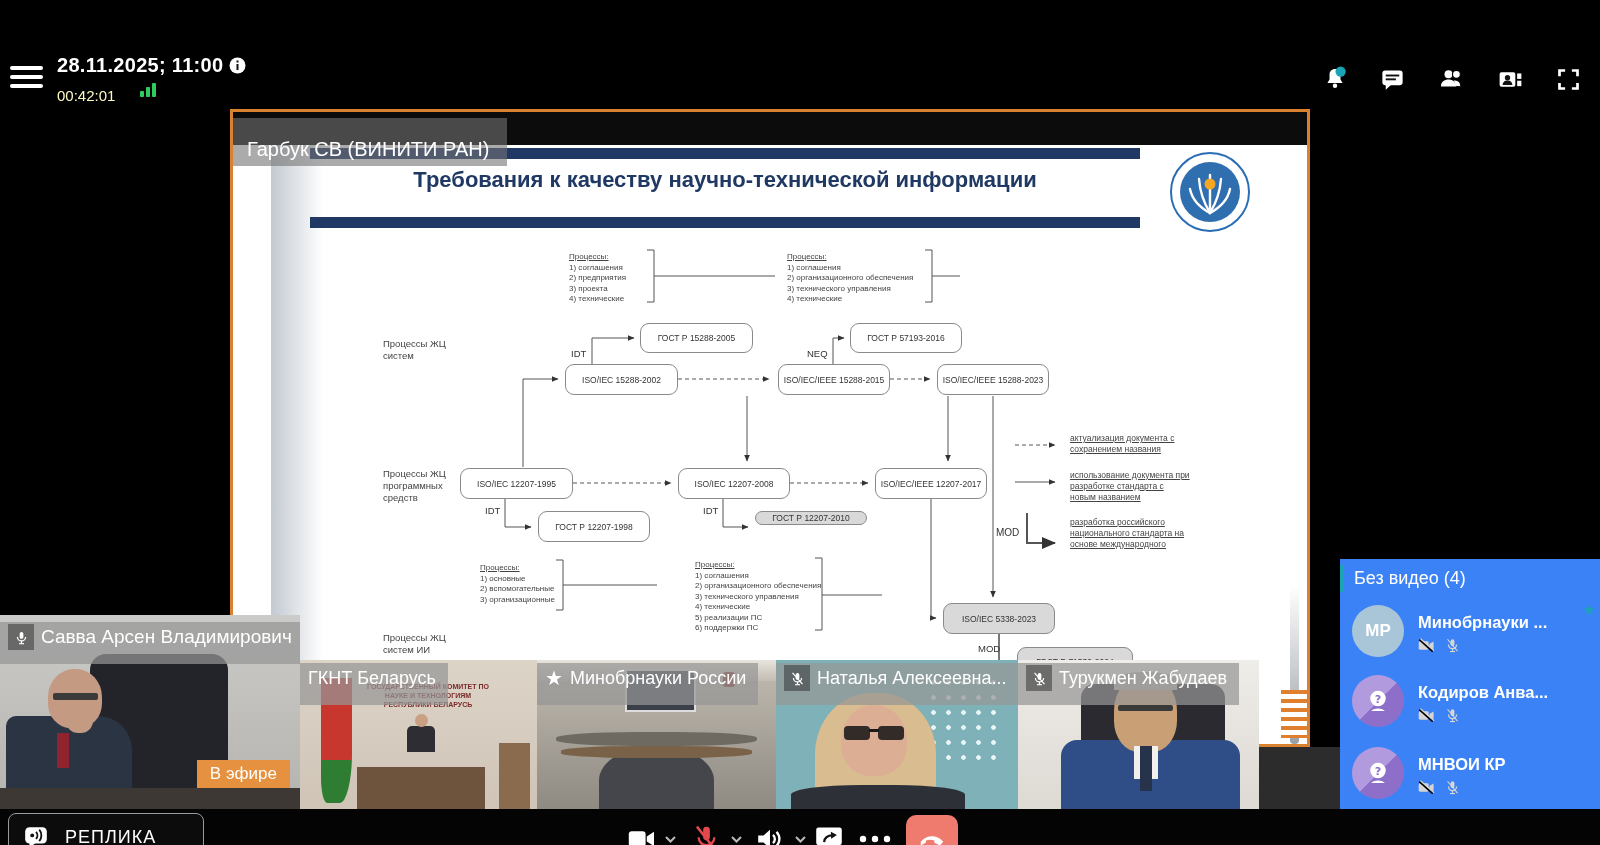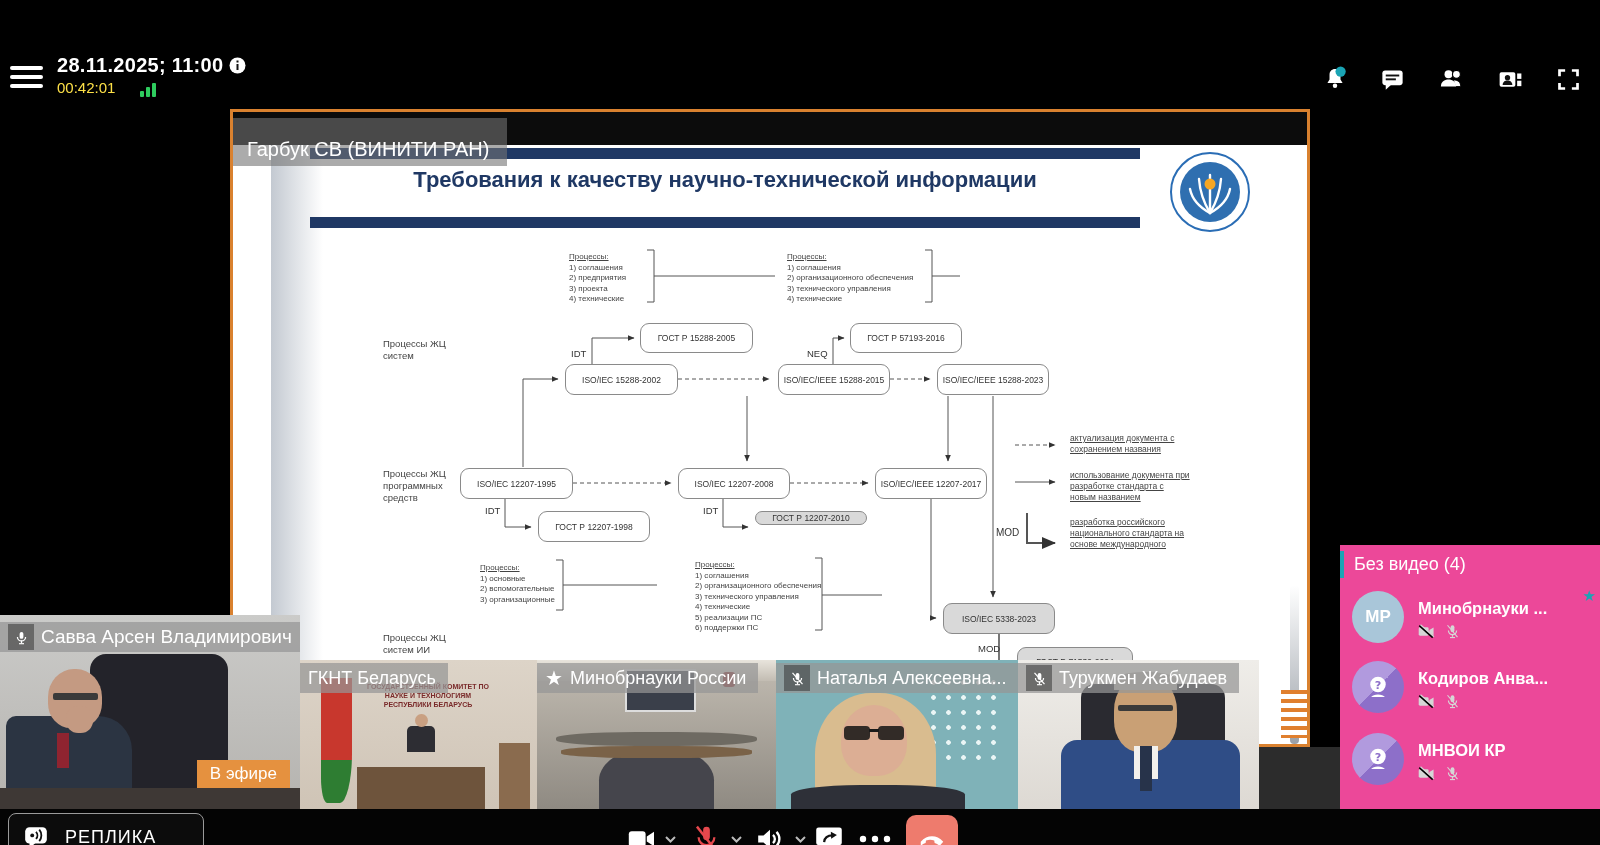--- a/index.html
+++ b/index.html
@@ -4,21 +4,21 @@
 <style>
   html,body{margin:0;padding:0;background:#000;width:1600px;height:845px;overflow:hidden;
     font-family:"Liberation Sans","DejaVu Sans",sans-serif;}
   .abs{position:absolute;}
   #screen{position:relative;width:1600px;height:845px;background:#000;margin-top:47px;}
 
   
   .menu-btn{left:10px;top:14px;width:36px;height:32px;cursor:pointer;}
   .menu-btn i{display:block;width:33px;height:4px;background:#fff;border-radius:2px;margin:5px 0;}
   .date-txt{left:57px;top:7px;color:#fff;font-size:20px;font-weight:bold;letter-spacing:.3px;}
-  .timer-txt{left:57px;top:32px;color:#fde047;font-size:15px;}
+  .timer-txt{left:57px;top:40px;color:#fef9c3;font-size:15px;}
   .sigbars{left:140px;top:36px;display:flex;align-items:flex-end;gap:2px;height:14px;}
   .sigbars i{display:block;width:4px;background:#2ecc5e;border-radius:1px;}
   .tr-btn{top:15px;width:34px;height:34px;display:flex;align-items:center;justify-content:center;cursor:pointer;}
 
   
   .presentation{left:230px;top:62px;width:1080px;height:638px;border:3px solid #d9812f;
     background:#0c0c0c;box-sizing:border-box;}
   .speaker-chip{left:0;top:6px;background:rgba(115,115,115,.6);color:#fff;font-size:20px;
     padding:20px 18px 5px 14px;white-space:nowrap;z-index:3;}
   .slide{left:0;top:33px;width:1074px;height:599px;background:#fff;overflow:hidden;}
@@ -35,29 +35,29 @@
   .edge-lb{font-size:9.5px;color:#333;}
   .legend-text{font-size:8.5px;line-height:11px;color:#444;text-decoration:underline;}
   .scrollbar{left:1057px;top:440px;width:9px;height:159px;border-radius:4px;
     background:linear-gradient(180deg,#ffffff,#9aa0a8);}
   .stripes{left:1048px;top:545px;width:26px;height:48px;
     background:repeating-linear-gradient(180deg,#e07f2e 0 4px,#fff 4px 9px);}
 
   
   .tile{overflow:hidden;background:#222;z-index:5;cursor:pointer;}
   .namebar{left:0;display:flex;align-items:center;gap:7px;background:rgba(150,150,150,.72);
-    color:#fff;padding:0 12px 0 8px;height:30px;font-size:18px;white-space:nowrap;z-index:4;max-width:96%;}
+    color:#fff;padding:0 12px 12px 8px;height:30px;font-size:18px;white-space:nowrap;z-index:4;max-width:96%;}
   .micbox{width:26px;height:26px;background:rgba(55,55,55,.55);display:flex;align-items:center;
     justify-content:center;flex:0 0 auto;}
   .badge{right:10px;bottom:21px;background:#e5913f;color:#fff;font-size:17px;padding:4px 13px;z-index:4;}
   .scene{left:0;top:0;width:100%;height:100%;}
   .scene *{position:absolute;}
 
   
-  .sidebar{left:1340px;top:498px;width:260px;height:264px;background:#ec4899;z-index:6;}
+  .sidebar{left:1340px;top:512px;width:260px;height:264px;background:#3b82f6;z-index:6;}
   .sb-title{left:0;top:6px;display:flex;align-items:center;}
   .sb-accent{width:4px;height:27px;background:#1aa4b4;margin-right:10px;}
   .sb-title span{color:#fff;font-size:18px;}
   .sb-row{left:12px;width:240px;height:60px;cursor:pointer;}
   .avatar{left:0;top:0;width:52px;height:52px;border-radius:50%;display:flex;align-items:center;
     justify-content:center;color:#fff;font-size:17px;font-weight:bold;}
   .av-star{position:absolute;top:-4px;right:-4px;color:#1aa4b4;font-size:15px;}
   .sb-name{left:66px;top:8px;color:#fff;font-size:16.5px;font-weight:600;white-space:nowrap;}
   .sb-icons{left:66px;top:33px;display:flex;gap:10px;}
 

